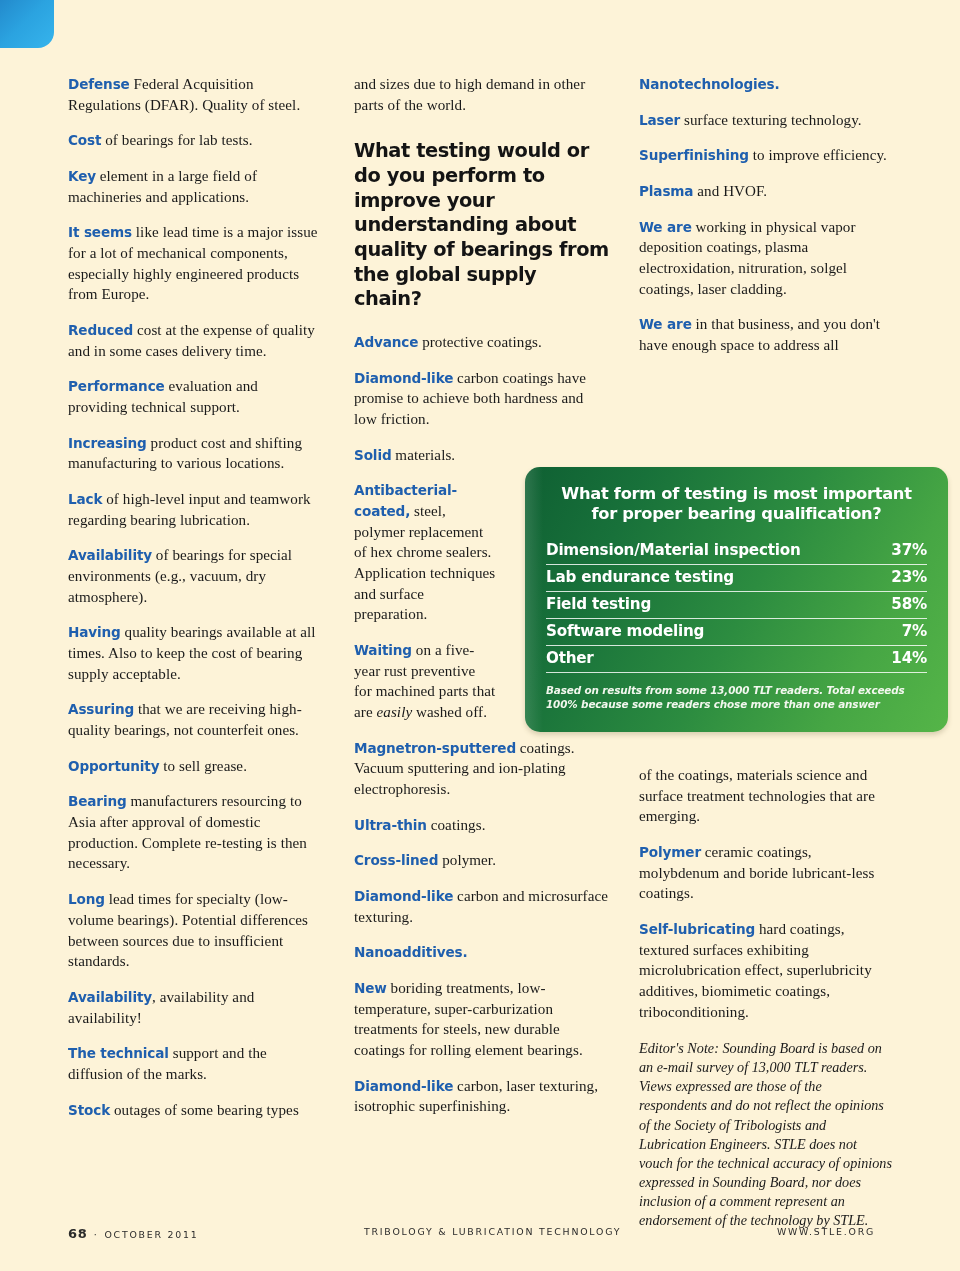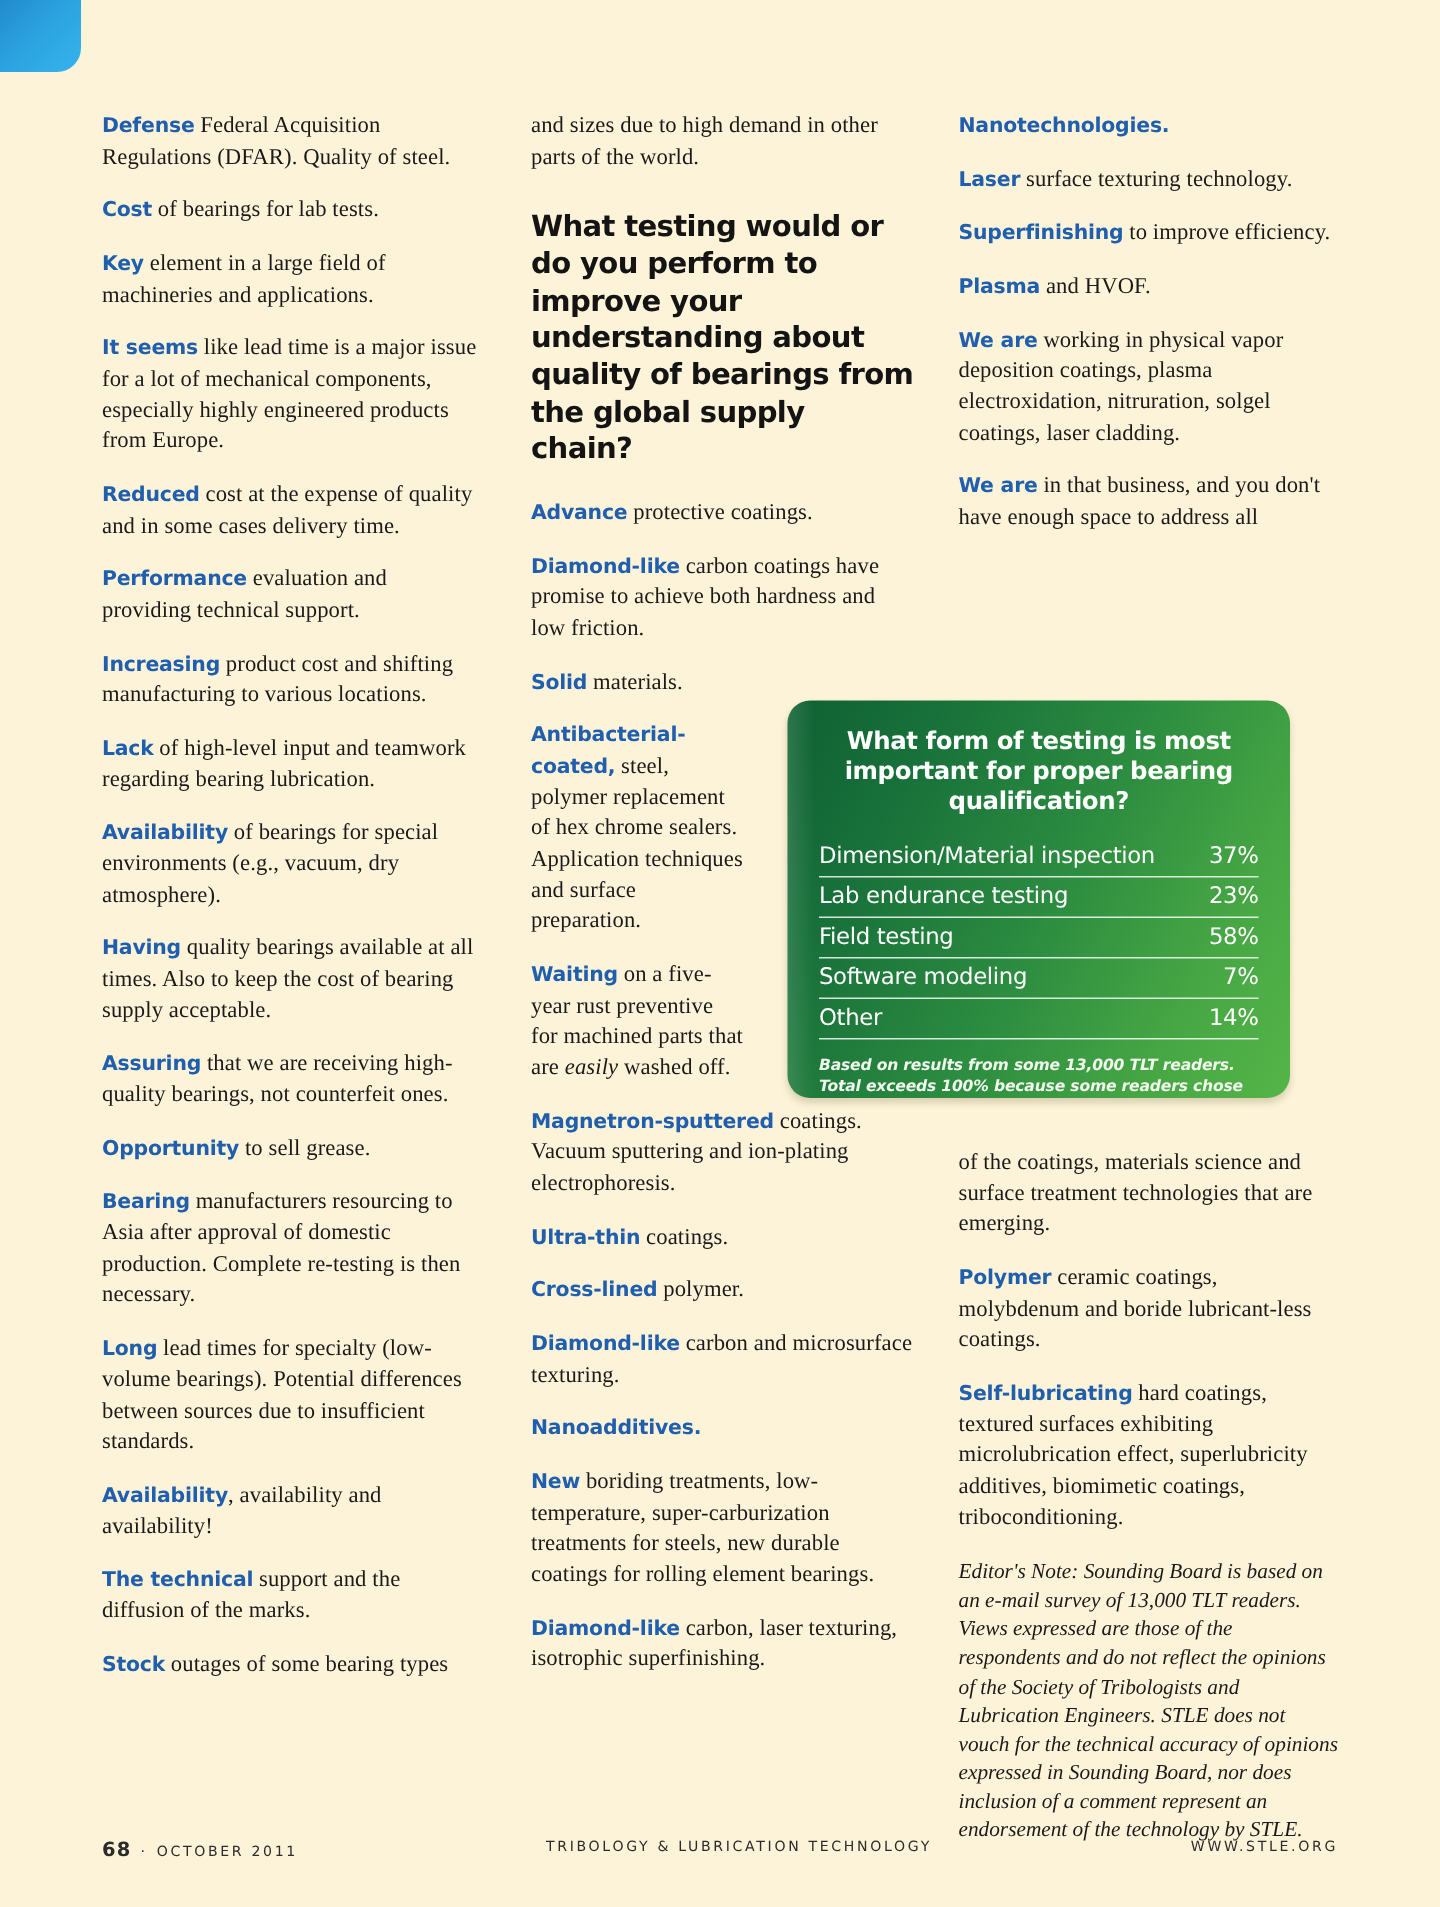--- a/index.html
+++ b/index.html
@@ -74,21 +74,21 @@
   }
 
   
   .col-2 .narrow { width: 143px; }
 
   
   .survey-box {
     position: absolute;
     left: 525px;
     top: 467px;
-    width: 335px;
+    width: 423px;
     height: 265px;
     border-radius: 15px;
     background:
       linear-gradient(118deg, #0f6033 0%, #18713a 22%, #2c8c40 52%, #46a644 78%, #55b548 100%);
     box-shadow: 0 3px 5px rgba(90,80,40,0.22);
     overflow: hidden;
   }
   .survey-box::before {
     content: "";
     position: absolute;
@@ -109,21 +109,21 @@
     color: #ffffff;
     text-align: center;
     letter-spacing: -0.018em;
     margin-bottom: 14px;
   }
   .survey-row {
     display: flex;
     justify-content: space-between;
     align-items: flex-start;
     font-family: "DejaVu Sans", sans-serif;
-    font-weight: normal;
+    font-weight: bold;
     font-size: 15.2px;
     color: #ffffff;
     letter-spacing: -0.015em;
     padding: 3px 0 5px 0;
     border-bottom: 1.4px solid rgba(255,255,255,0.82);
     gap: 16px;
   }
   .survey-row .r-label { white-space: nowrap; }
   .survey-row .r-value { white-space: nowrap; }
   .survey-note {
@@ -154,21 +154,21 @@
     right: 68px;
     top: 1226px;
     height: 16px;
     font-family: "DejaVu Sans", sans-serif;
     font-size: 9.4px;
     letter-spacing: 0.19em;
     color: #2b2b2b;
   }
   .footer .f-left  { position: absolute; left: 0;   top: 0; }
   .footer .f-mid   { position: absolute; left: 296px; top: 0; }
-  .footer .f-right { position: absolute; right: 0;  top: 0; }
+  .footer .f-right { position: absolute; right: 17px;  top: 0; }
   .footer .pageno  { font-weight: bold; font-size: 13px; letter-spacing: 0.06em; }
 </style>
 </head>
 <body>
 
 <div class="page">
 
   <div class="corner-tab"></div>
 
   <div class="col col-1">

